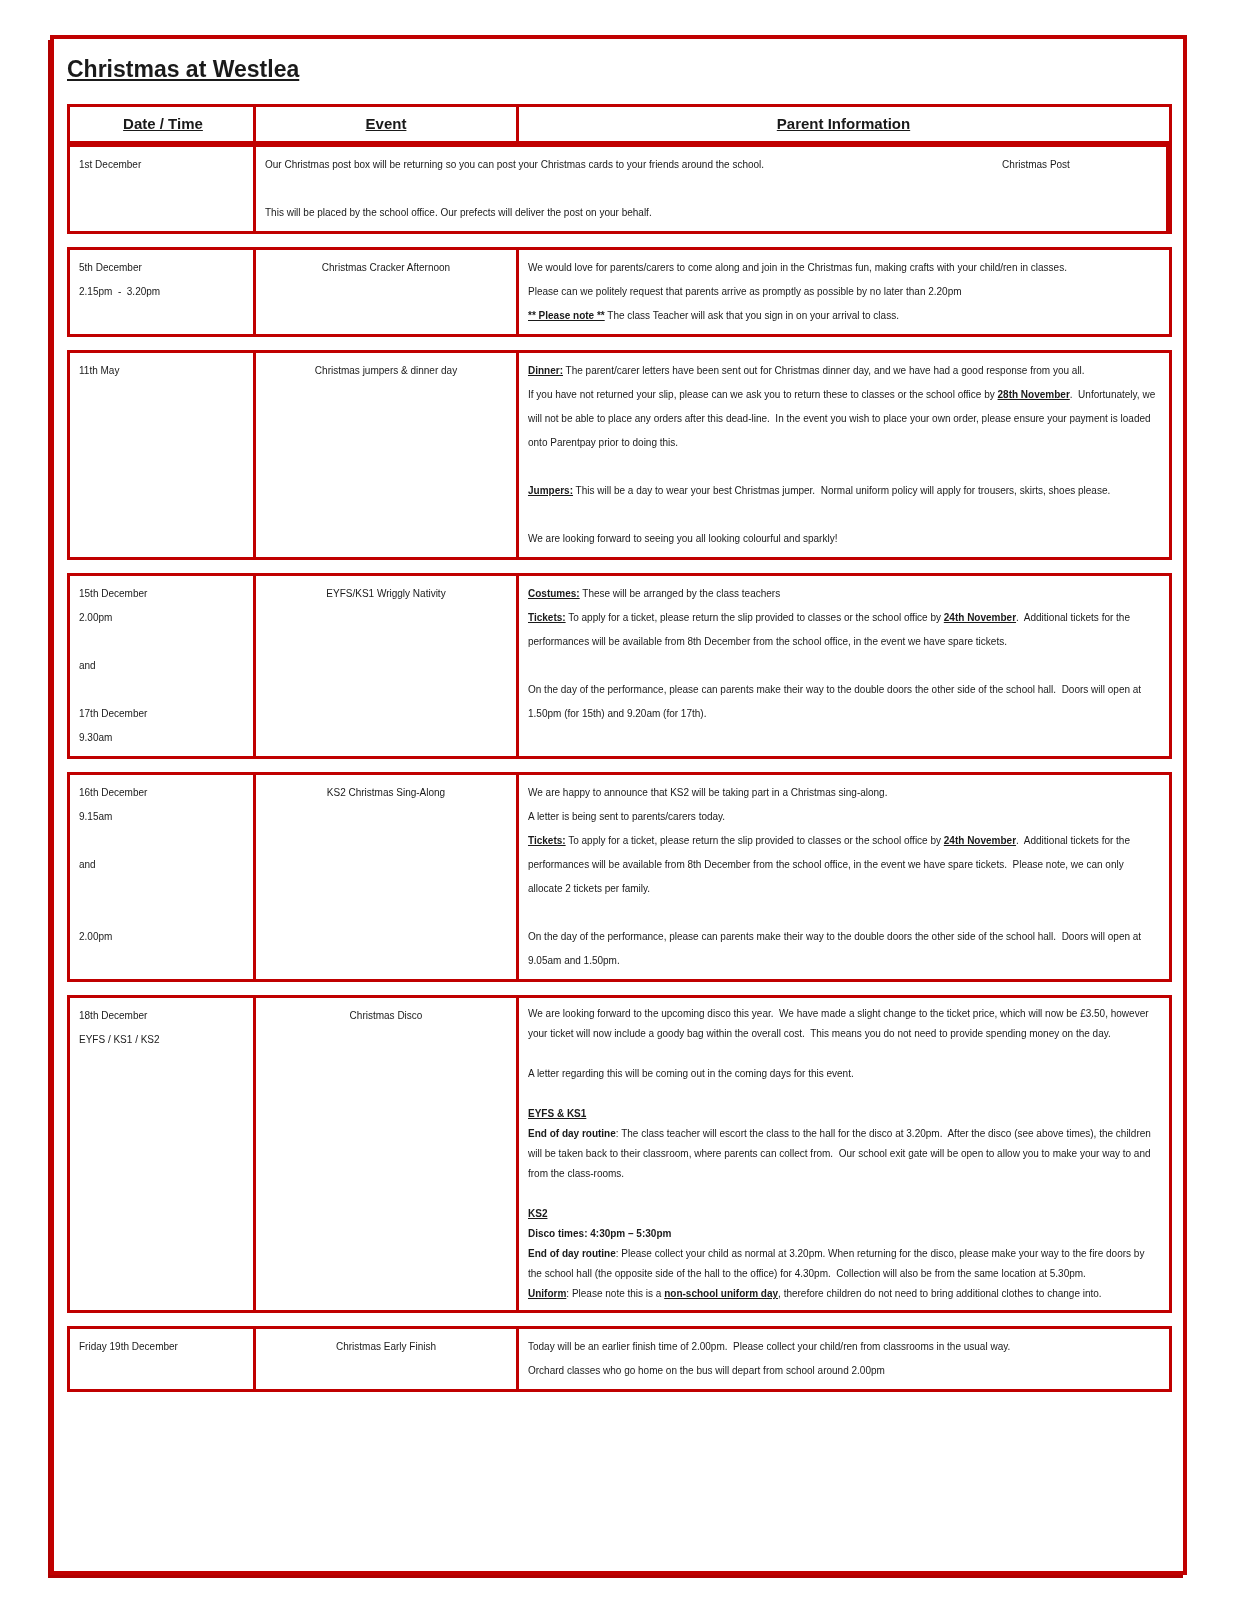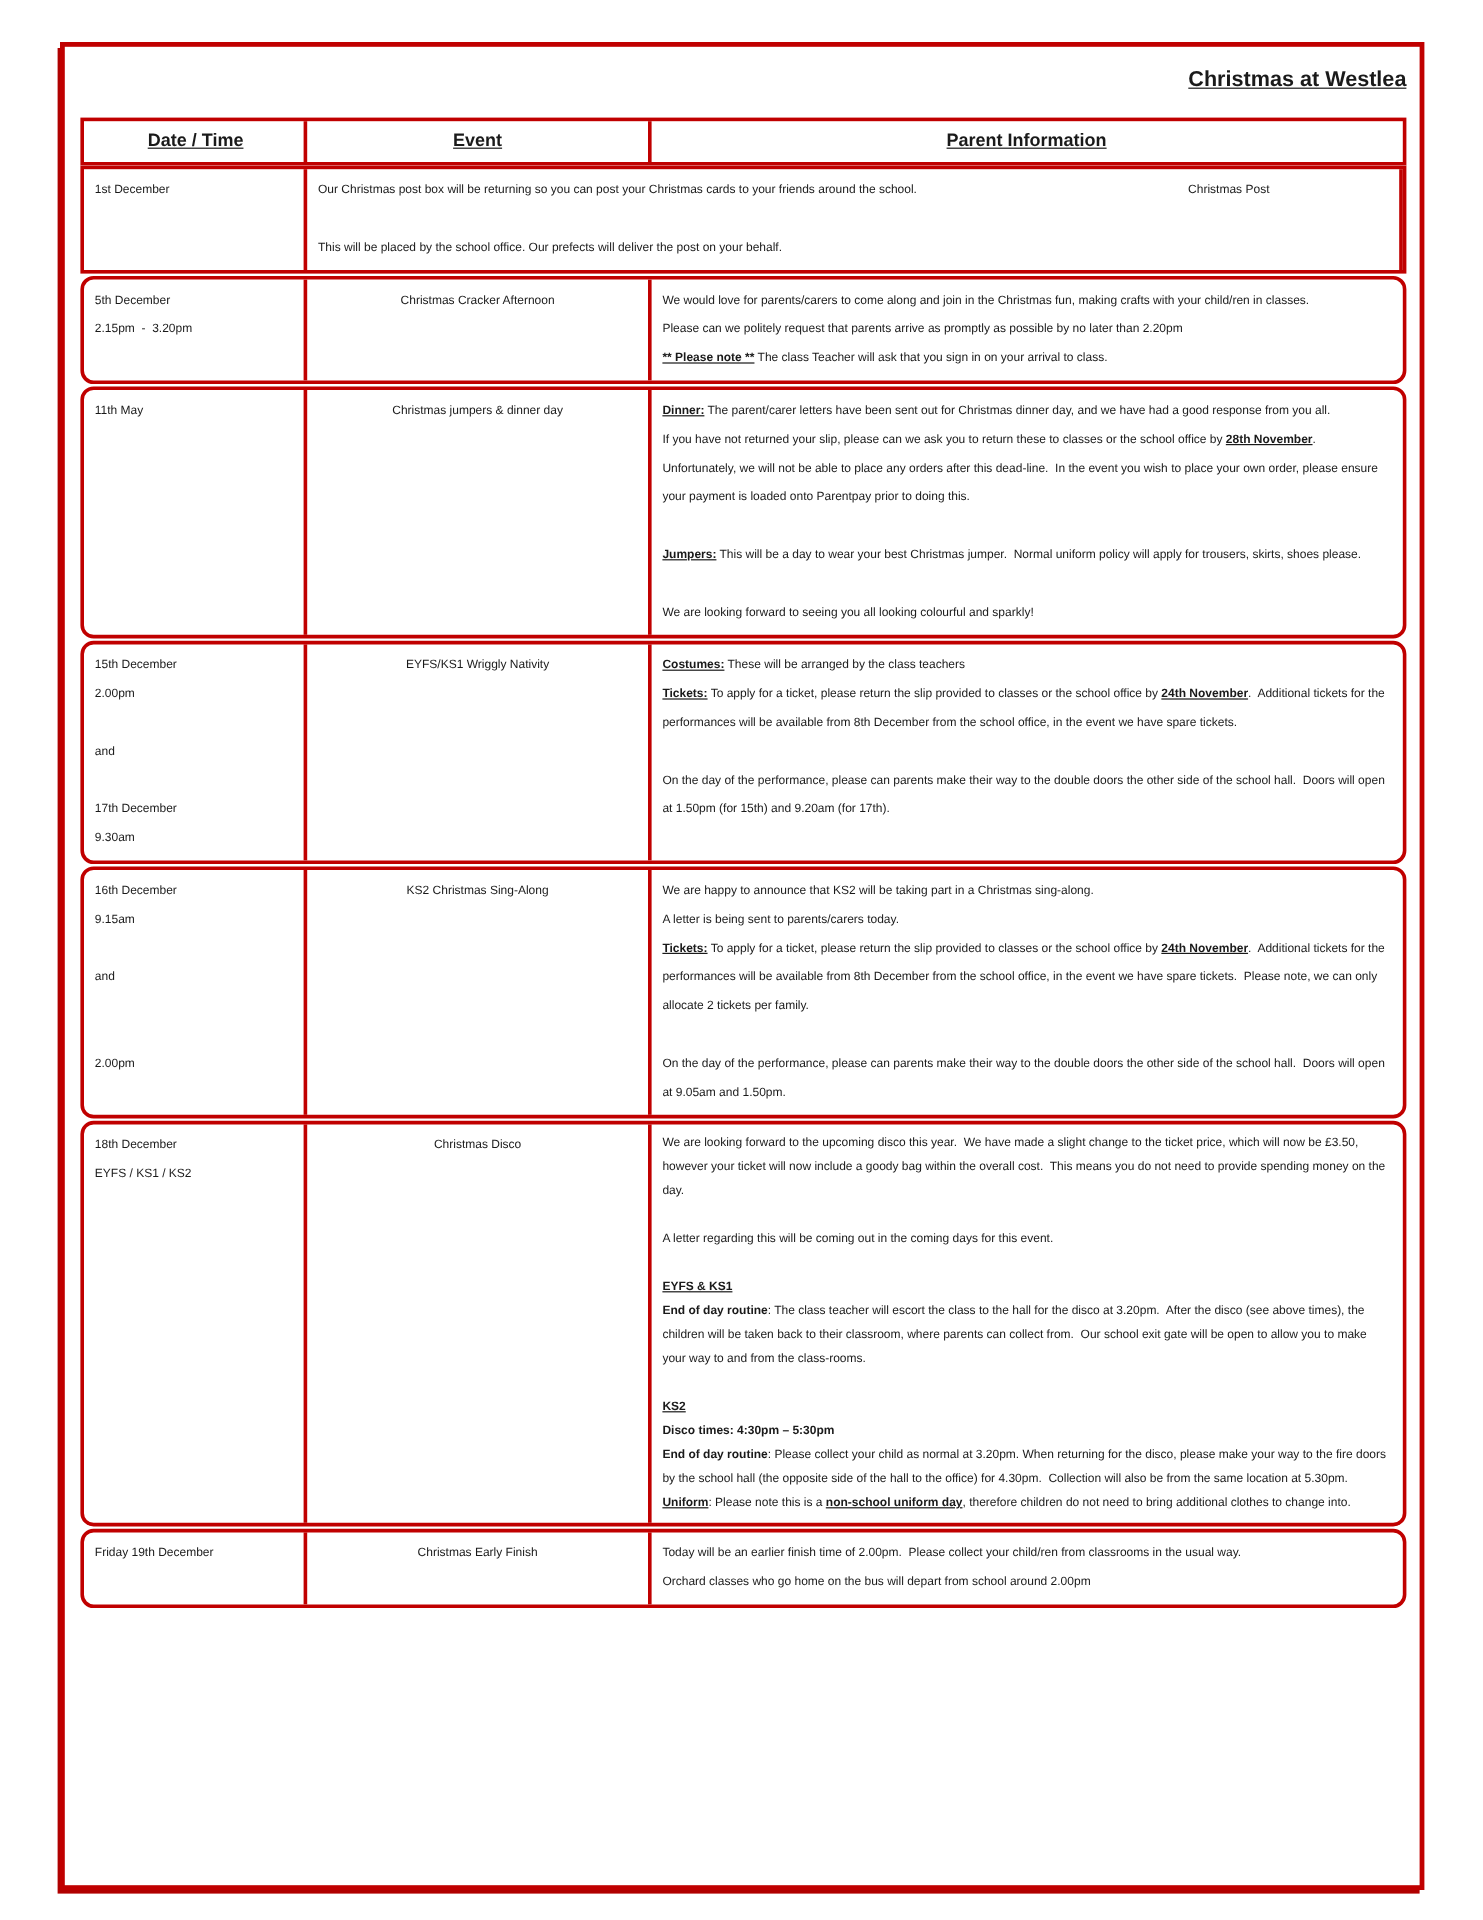--- a/index.html
+++ b/index.html
@@ -15,40 +15,40 @@
     position: relative;
     margin: 35px 0 0 50px;
     width: 1137px;
     min-height: 1540px;
     border: 4px solid #c00000;
     box-shadow: -3px 4px 0 -1px #b00000;
     padding: 6px 11px 10px 13px;
     background: #ffffff;
   }
   .title {
-    text-align: right;
-    font-size: 18px;
+    text-align: left;
+    font-size: 23px;
     font-weight: bold;
     text-decoration: underline;
     margin: 11px 0 21px 0;
   }
   .row {
     display: flex;
     border: 3px solid #c00000;
     background: #fff;
   }
-  .row + .row { margin-top: 2px; border-radius: 11px; }
+  .row + .row { margin-top: 13px; }
   .cell { font-size: 10px; line-height: 24px; }
   .c1 {
     flex: none; width: 186px;
     border-right: 3px solid #c00000;
     padding: 6px 6px 6px 9px;
   }
   .c2 {
-    flex: none; width: 287px;
+    flex: none; width: 263px;
     border-right: 3px solid #c00000;
     padding: 6px 4px;
     text-align: center;
   }
   .c3 { flex: 1; padding: 6px 10px 6px 9px; }
   .header-row { min-height: 40px; }
   .header-row .cell {
     display: flex; align-items: center; justify-content: center;
     font-weight: bold;
     font-size: 15px;

